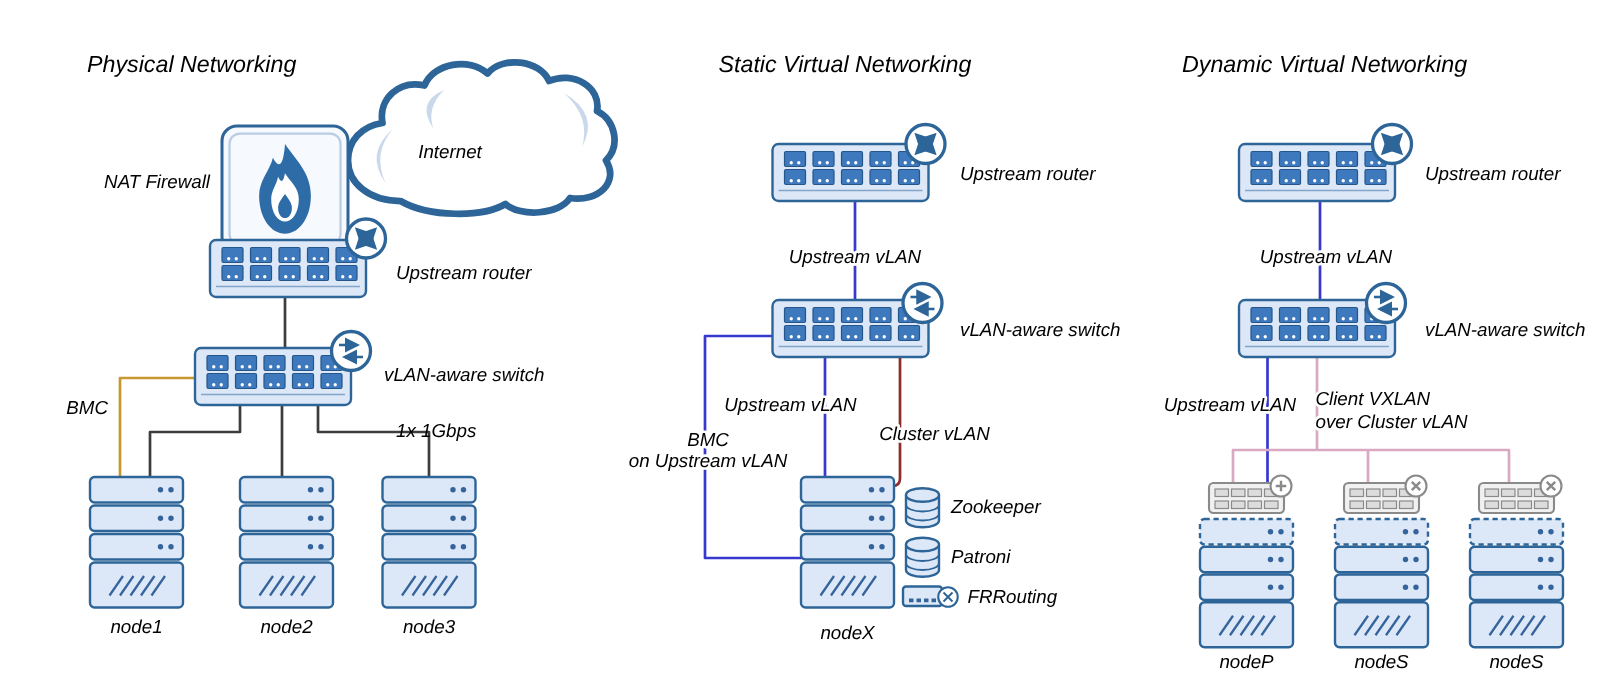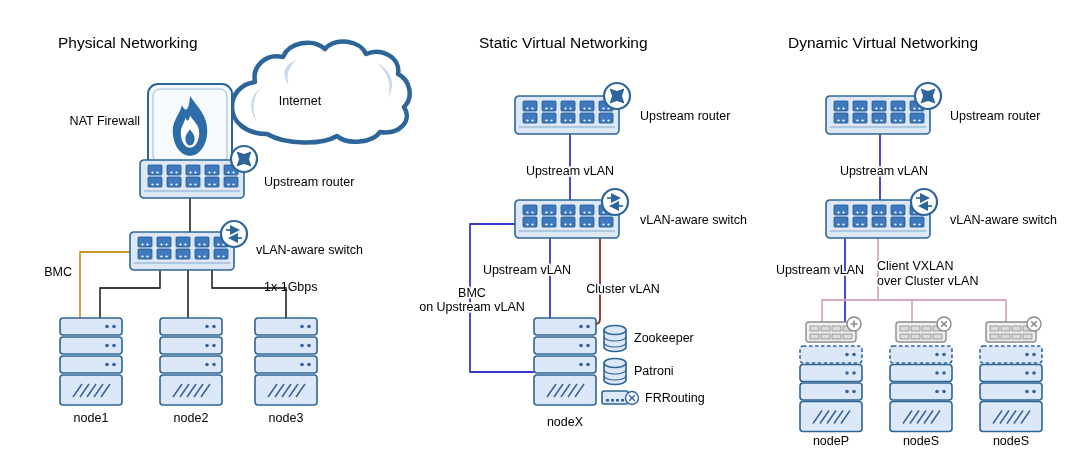--- a/index.html
+++ b/index.html
@@ -1,16 +1,16 @@
 <!DOCTYPE html>
 <html><head>
 <meta charset="utf-8">
 <style>
   html,body{margin:0;padding:0;background:#ffffff;}
-  .canvas{position:relative;width:1079px;height:463px;overflow:hidden;background:#fff;}
+  .canvas{position:relative;width:1079px;height:463px;overflow:hidden;background:#fff;font-style:italic;}
   svg{display:block;}
   text{font-family:"Liberation Sans","DejaVu Sans",sans-serif;font-size:12.5px;fill:#000;}
   .title{font-size:15.5px;}
   .halo{paint-order:stroke;stroke:#ffffff;stroke-width:3.5px;stroke-linejoin:round;}
   .mid{text-anchor:middle;}
   .end{text-anchor:end;}
   .dev{fill:#dce7f7;stroke:#2e6598;stroke-width:1.6;}
   .dashedu{stroke-dasharray:3.5 2.5;}
   .port{fill:#3e79bd;stroke:#24568a;stroke-width:.8;}
   .devline{stroke:#2e6598;stroke-width:1;opacity:.5;}

